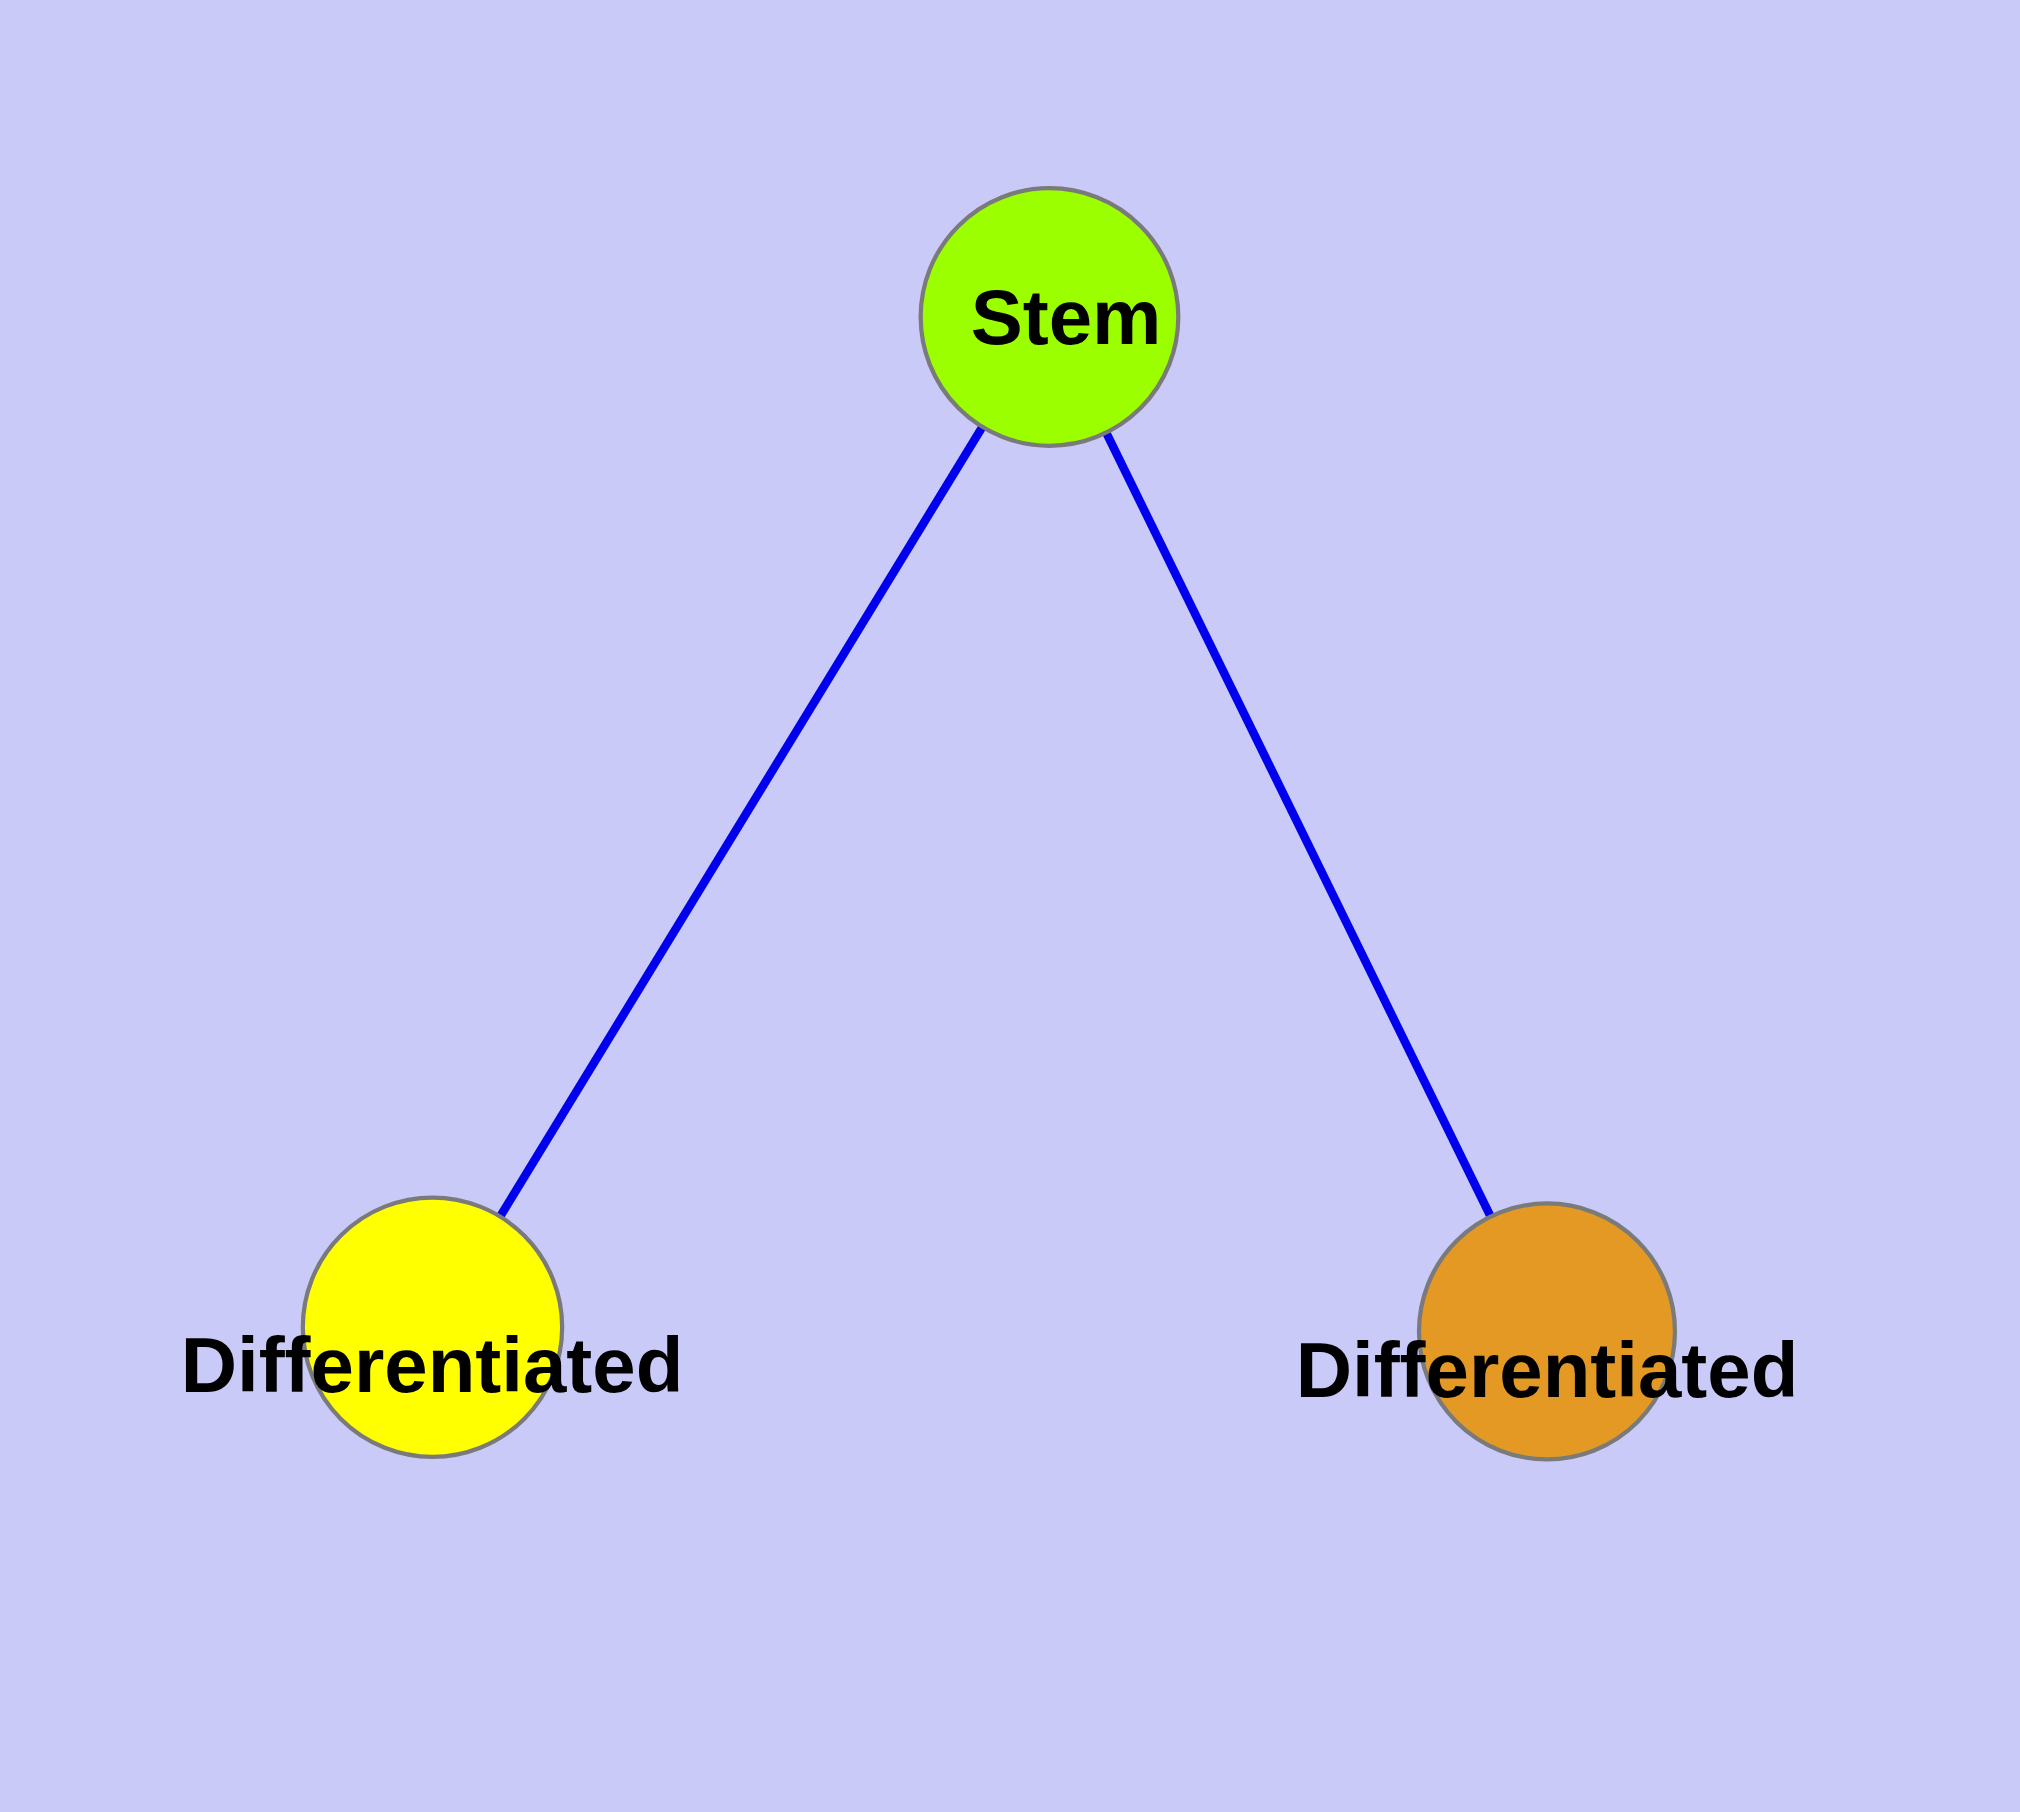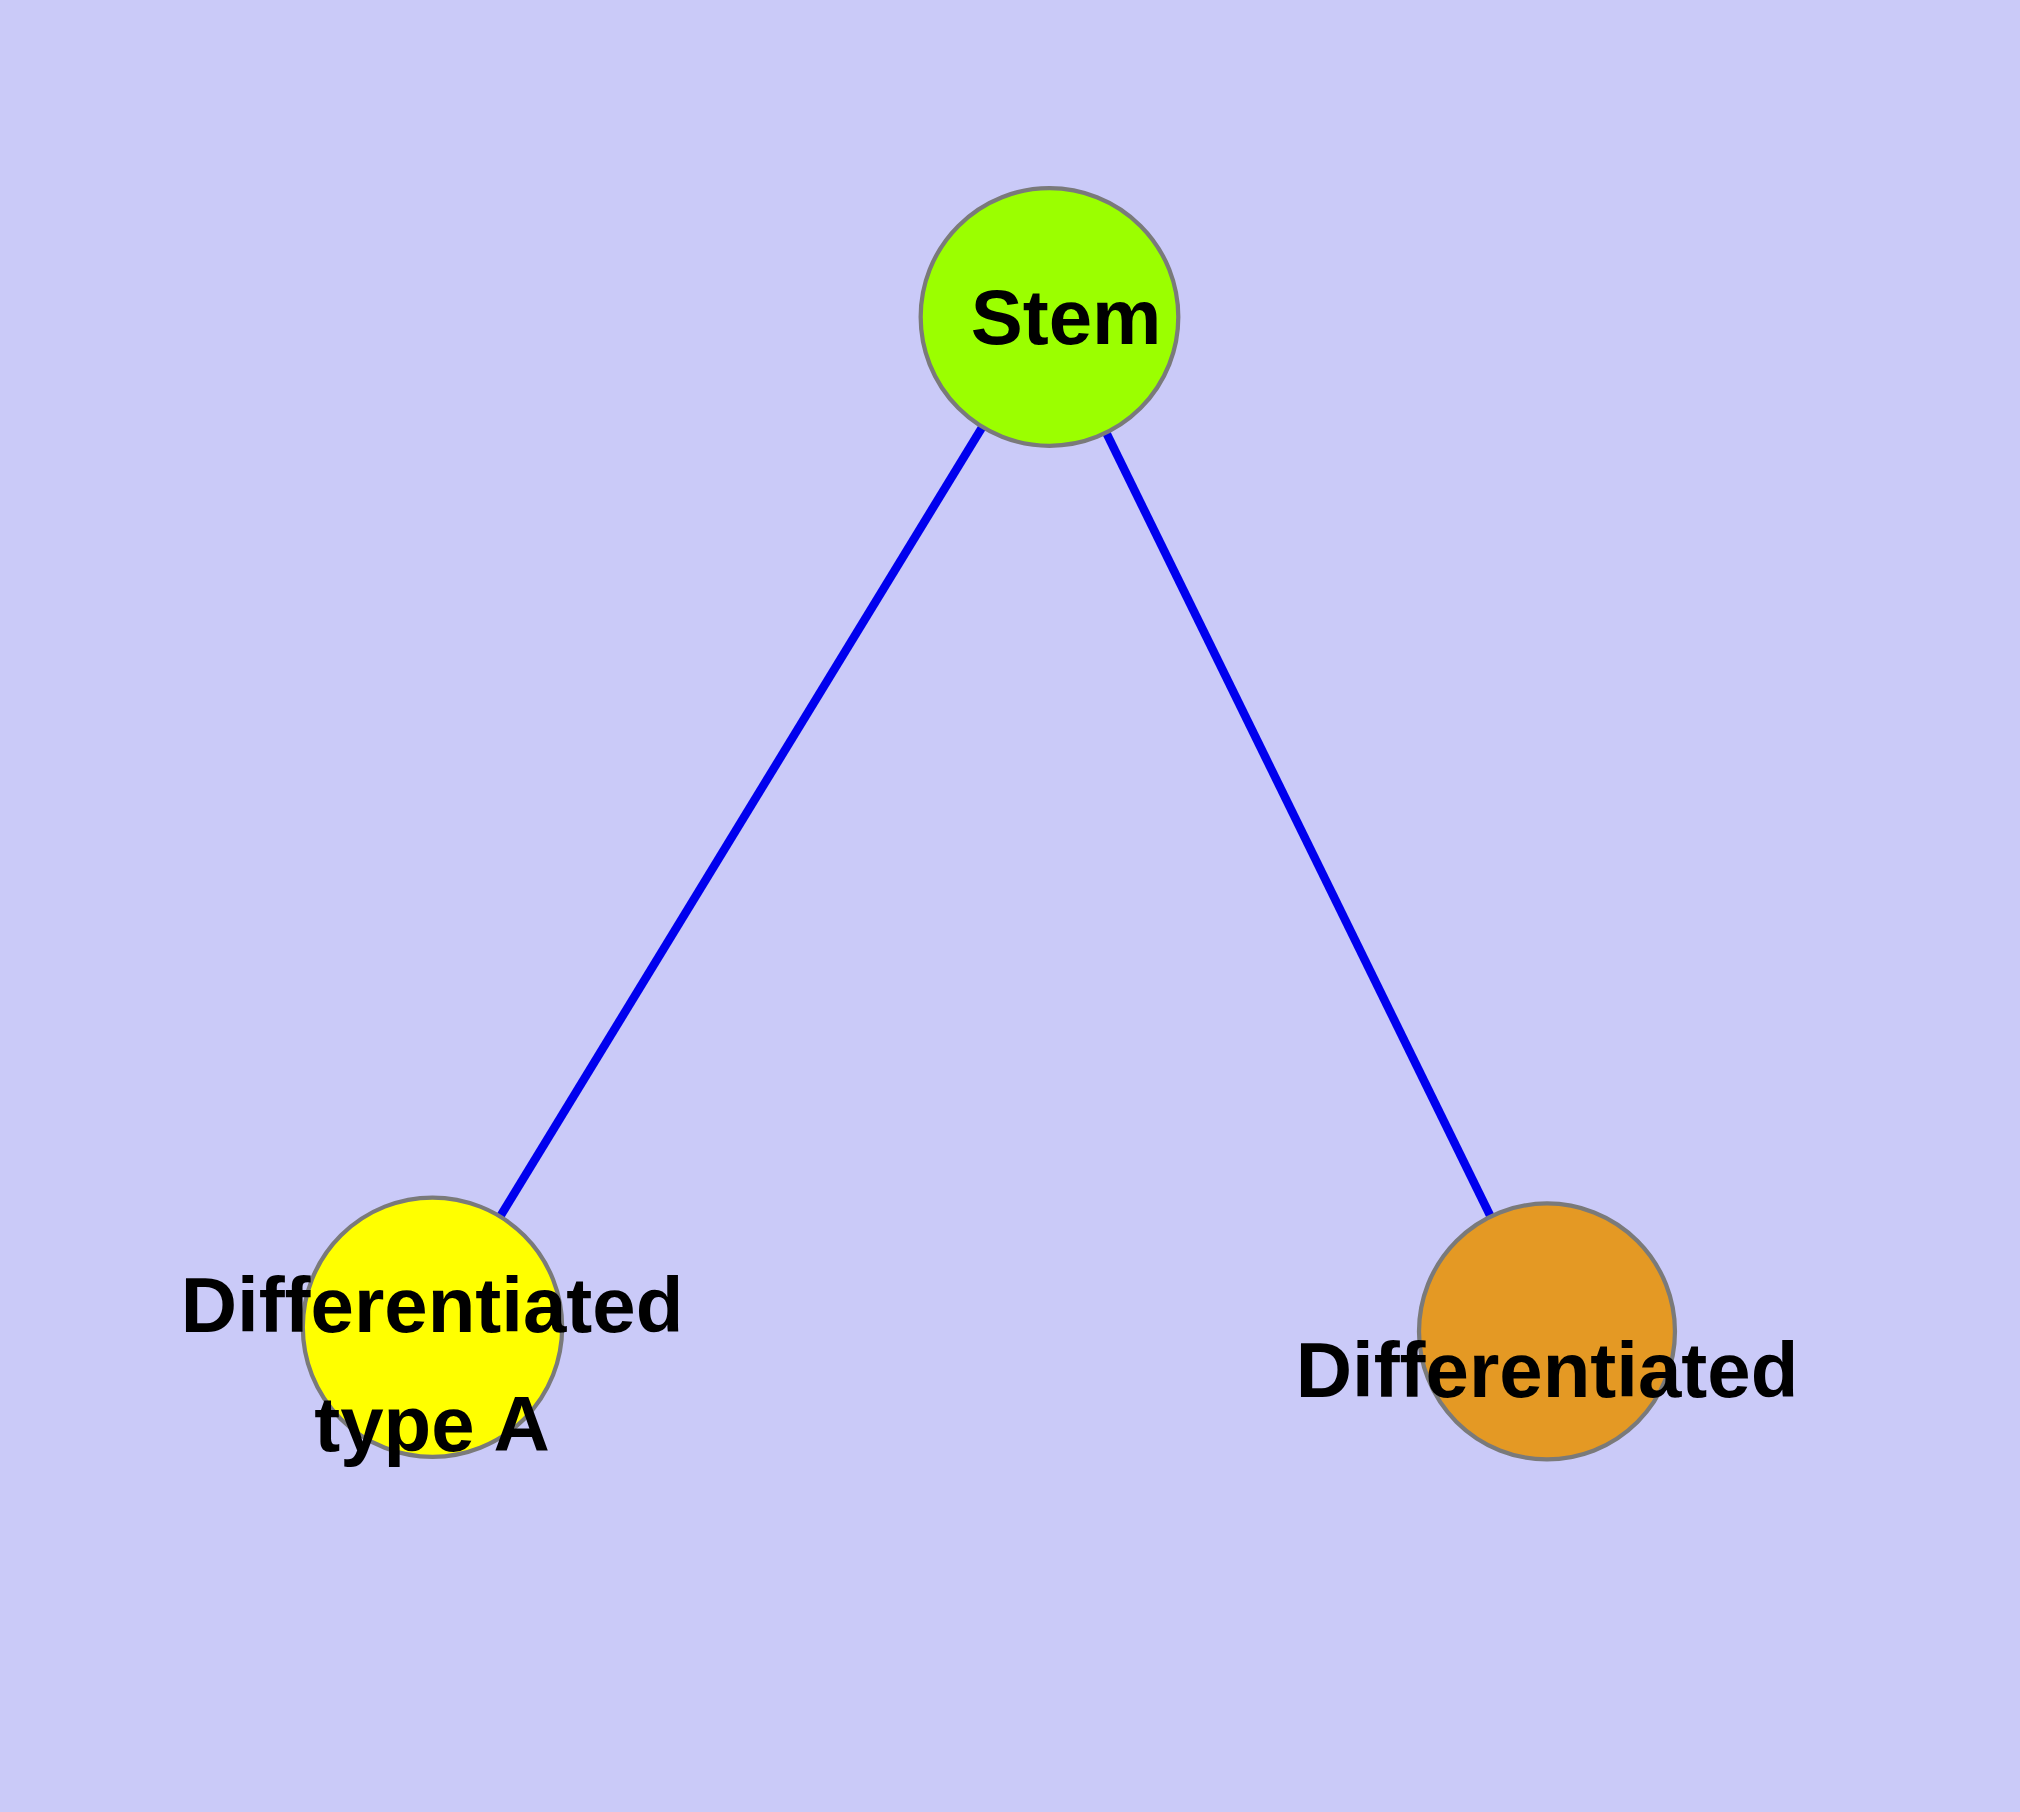--- a/index.html
+++ b/index.html
@@ -43,19 +43,18 @@
       <circle cx="1238" cy="374" r="152" fill="#9bff00" stroke="#7a7a7a" stroke-width="5"></circle>
       <circle cx="510" cy="1566" r="153" fill="#ffff00" stroke="#7a7a7a" stroke-width="5"></circle>
       <circle cx="1825" cy="1571" r="151" fill="#e49924" stroke="#7a7a7a" stroke-width="5"></circle>
     </g>
   </svg>
   <div class="node-label" style="left: 1066px; top: 317px; color: rgb(0, 0, 0);">
       <span class="node-label-line">Stem</span>
     </div>
   <div class="node-label" style="left: 432px; top: 1365px; color: rgb(0, 0, 0);">
       <span class="node-label-line">Differentiated</span>
-      <span class="node-label-line">type A</span>
     </div>
   <div class="node-label" style="left: 1547px; top: 1370px; color: rgb(0, 0, 0);">
       <span class="node-label-line">Differentiated</span>
     </div>
 </div>
 
 
 </body></html>

